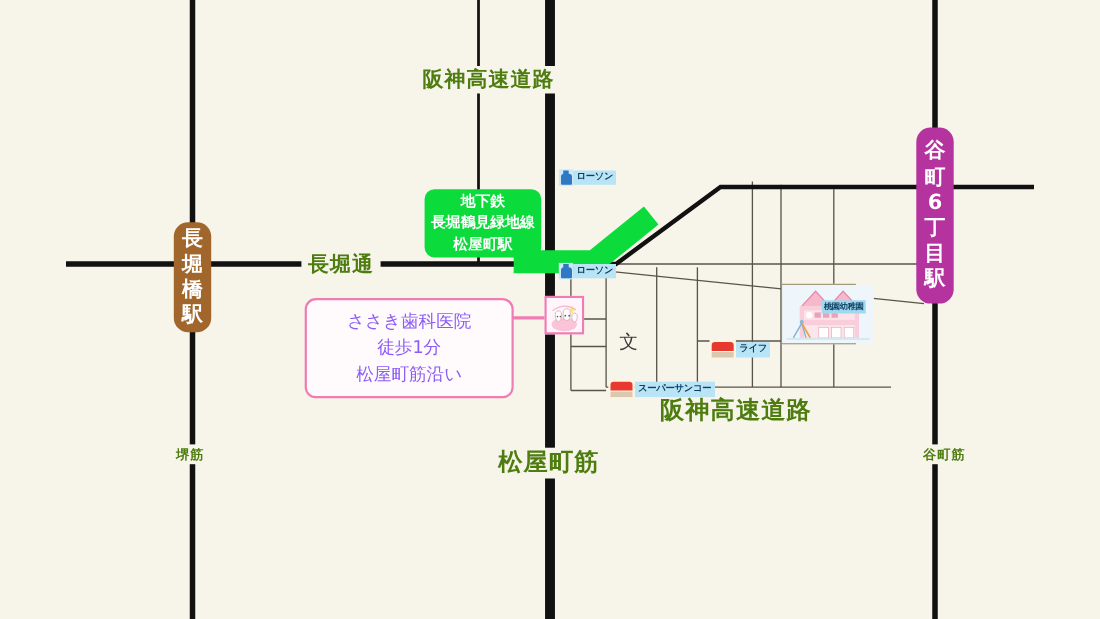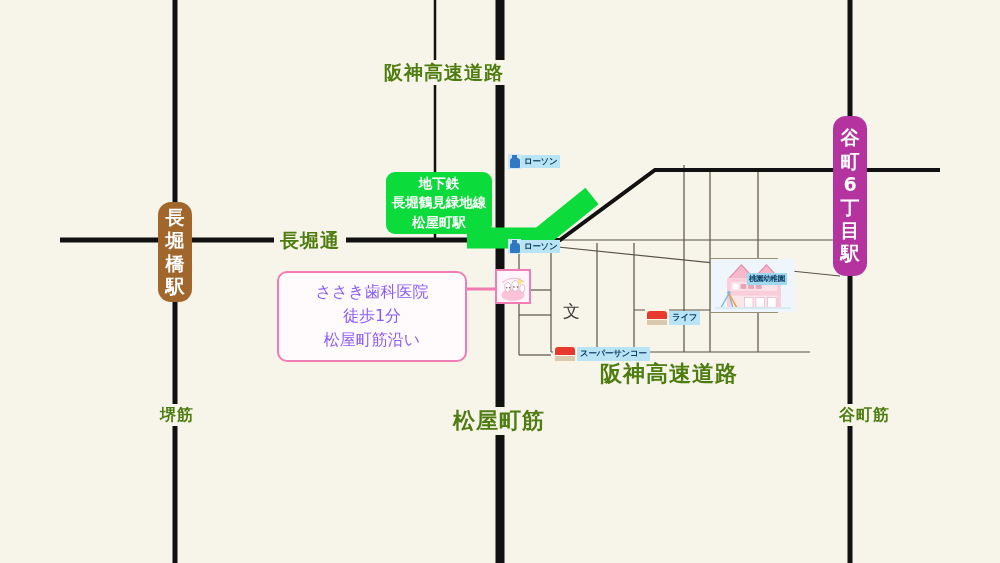--- a/index.html
+++ b/index.html
@@ -28,21 +28,21 @@
     background: #f7f4e9;
     color: #4d7c0f;
     font-weight: bold;
     white-space: nowrap;
     letter-spacing: 1px;
     line-height: 1;
     padding: 3px 6px;
   }
   .road-label.major { font-size: 22px; }
   .road-label.mid   { font-size: 19px; }
-  .road-label.small { font-size: 16px; }
+  .road-label.small { font-size: 12px; }
 
   
   .station {
     position: absolute;
     border-radius: 13px;
     color: #ffffff;
     font-size: 19px;
     font-weight: bold;
     text-align: center;
     display: flex;

